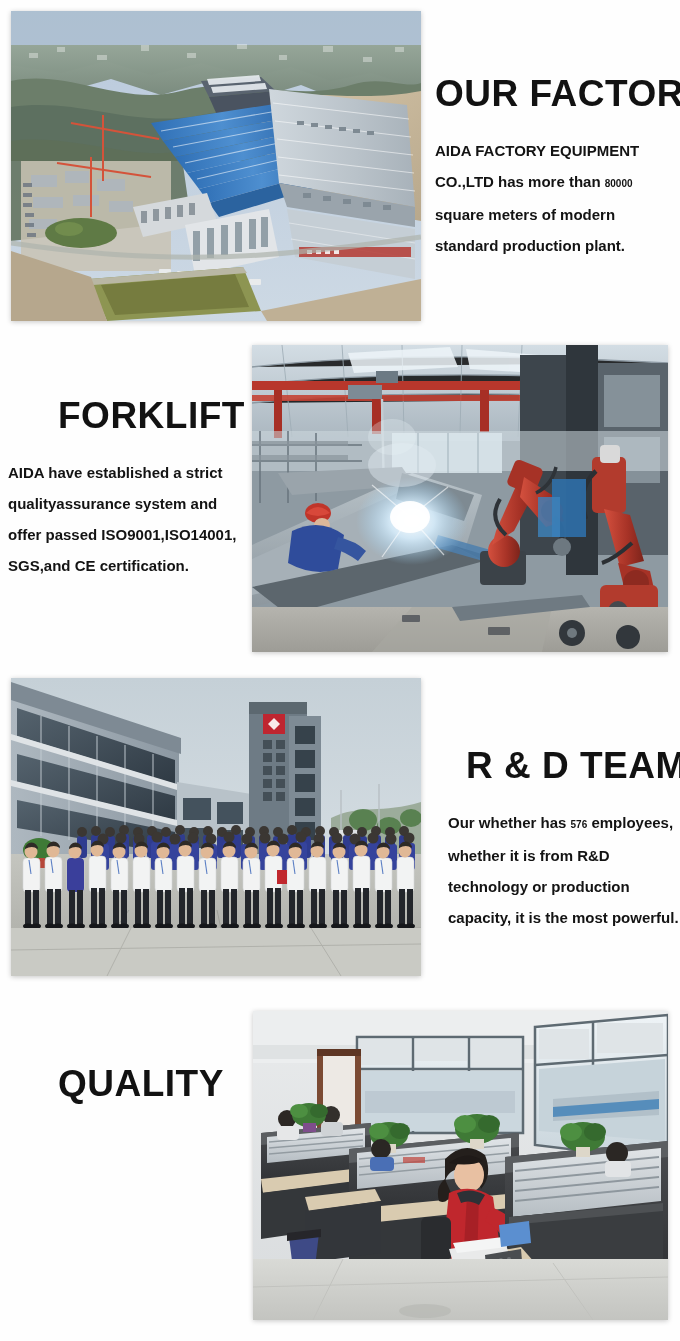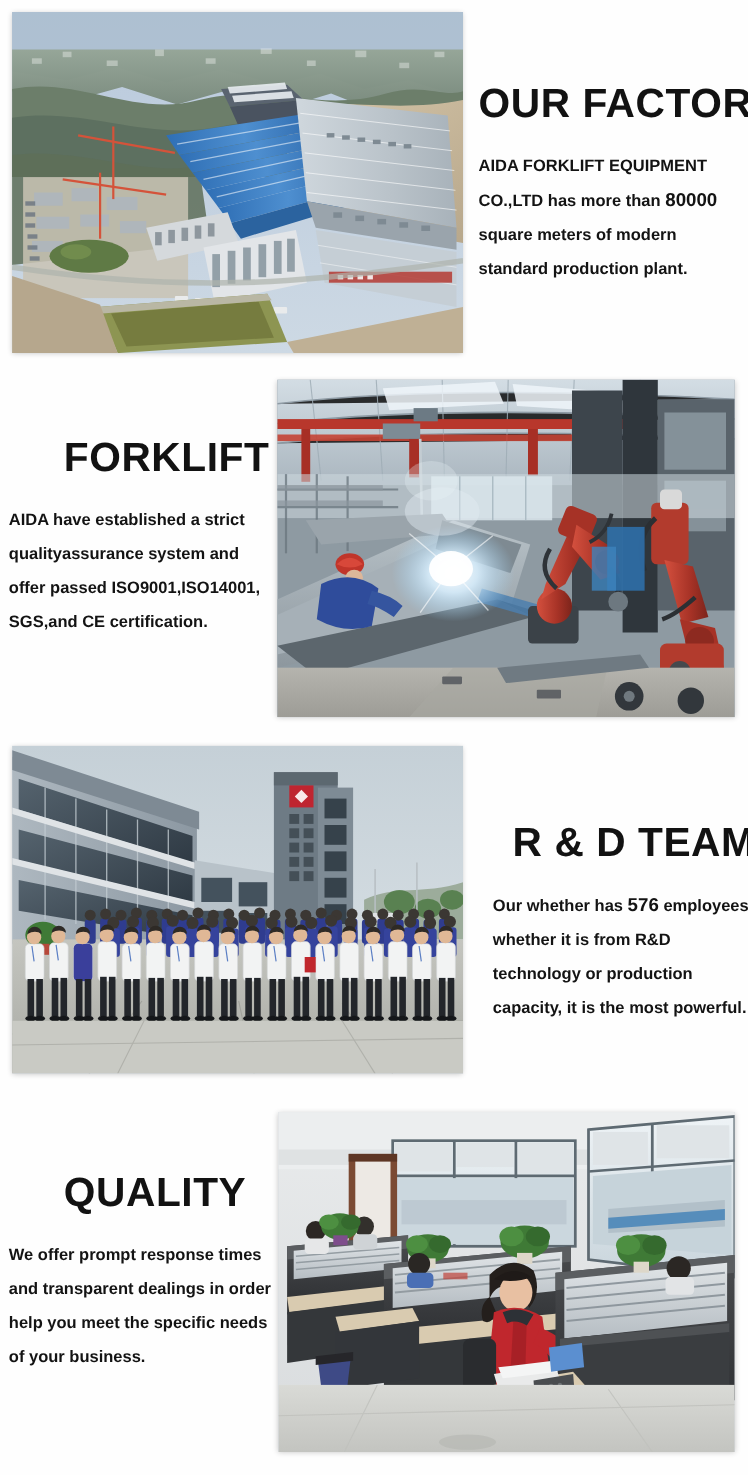--- a/index.html
+++ b/index.html
@@ -42,21 +42,21 @@
     white-space: nowrap;
     margin: 0;
   }
   .body-copy {
     font-weight: bold;
     font-size: 15px;
     line-height: 31px;
     color: #131313;
     margin: 0;
   }
-  .num { font-size: 17px; }
+  .num { font-size: 10px; }
 
   
   #factory-text   { left: 435px; top: 74px;  width: 238px; }
   #quality-text   { left: 8px;   top: 396px; width: 246px; }
   #rd-text        { left: 448px; top: 746px; width: 238px; }
   #service-text   { left: 8px;   top: 1064px;width: 240px; }
 
   .heading-row { margin-bottom: 21px; }
   #quality-text .heading { margin-left: 50px; }
   #service-text .heading { margin-left: 50px; }
@@ -248,21 +248,21 @@
 
       <path d="M0 240 L80 266 L96 310 L0 310 Z" fill="#b6a78d"></path>
       <path d="M250 300 L410 268 L410 310 L256 310 Z" fill="#bfb095"></path>
 
       <path d="M0 232 C80 244 160 250 250 244 C320 239 370 232 410 226" stroke="#aeb3ac" stroke-width="5" fill="none" opacity="0.7"></path>
     </svg>
   </div>
 
   <div class="txtblock" id="factory-text">
     <h2 class="heading heading-row">OUR FACTORY</h2>
-    <p class="body-copy"><span>AIDA FORKLIFT EQUIPMENT CO.,LTD has more than </span><span class="num">80000</span><span> square meters of modern standard production plant.</span></p>
+    <p class="body-copy"><span>AIDA FACTORY EQUIPMENT CO.,LTD has more than </span><span class="num">80000</span><span> square meters of modern standard production plant.</span></p>
   </div>
 
   <div class="txtblock" id="quality-text">
     <h2 class="heading heading-row">FORKLIFT</h2>
     <p class="body-copy">AIDA have established a strict qualityassurance system and offer passed ISO9001,ISO14001, SGS,and CE certification.</p>
   </div>
 
   <div class="photo" id="photo-weld">
     <svg viewBox="0 0 416 307" preserveAspectRatio="none" role="img">
       <defs>
@@ -801,21 +801,20 @@
     </svg>
   </div>
 
   <div class="txtblock" id="rd-text">
     <h2 class="heading heading-row">R &amp; D TEAM</h2>
     <p class="body-copy"><span>Our whether has </span><span class="num">576</span><span> employees, whether it is from R&amp;D technology or production capacity, it is the most powerful.</span></p>
   </div>
 
   <div class="txtblock" id="service-text">
     <h2 class="heading heading-row">QUALITY</h2>
-    <p class="body-copy">We offer prompt response times and transparent dealings in order help you meet the specific needs of your business.</p>
   </div>
 
   <div class="photo" id="photo-office">
     <svg viewBox="0 0 415 309" preserveAspectRatio="none" role="img">
       <defs>
         <linearGradient id="wallO" x1="0" y1="0" x2="0" y2="1">
           <stop offset="0%" stop-color="#e9ebec"></stop>
           <stop offset="100%" stop-color="#d8dbdd"></stop>
         </linearGradient>
         <linearGradient id="winO" x1="0" y1="0" x2="0" y2="1">

